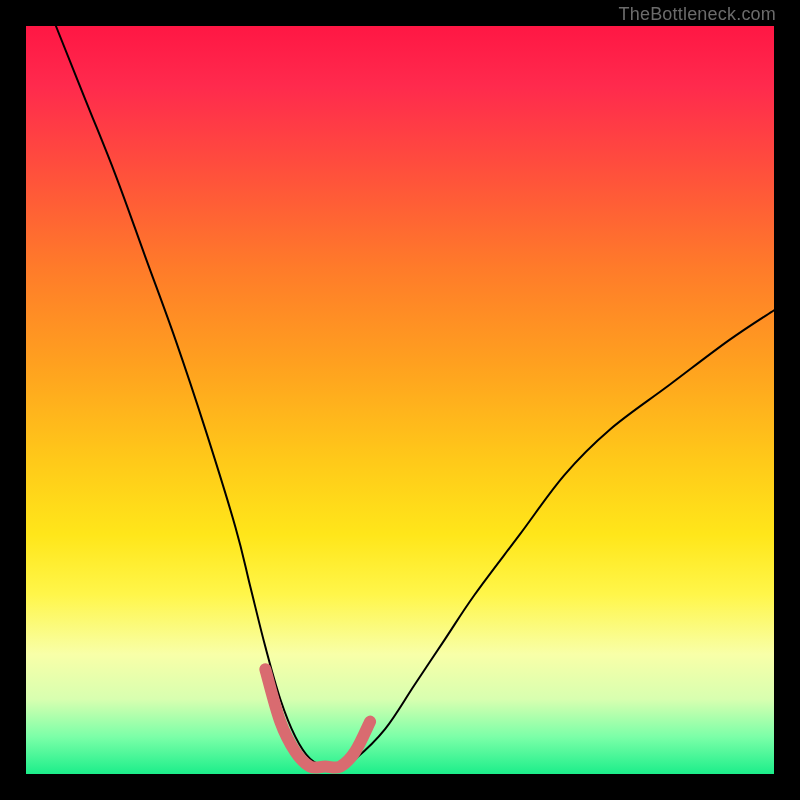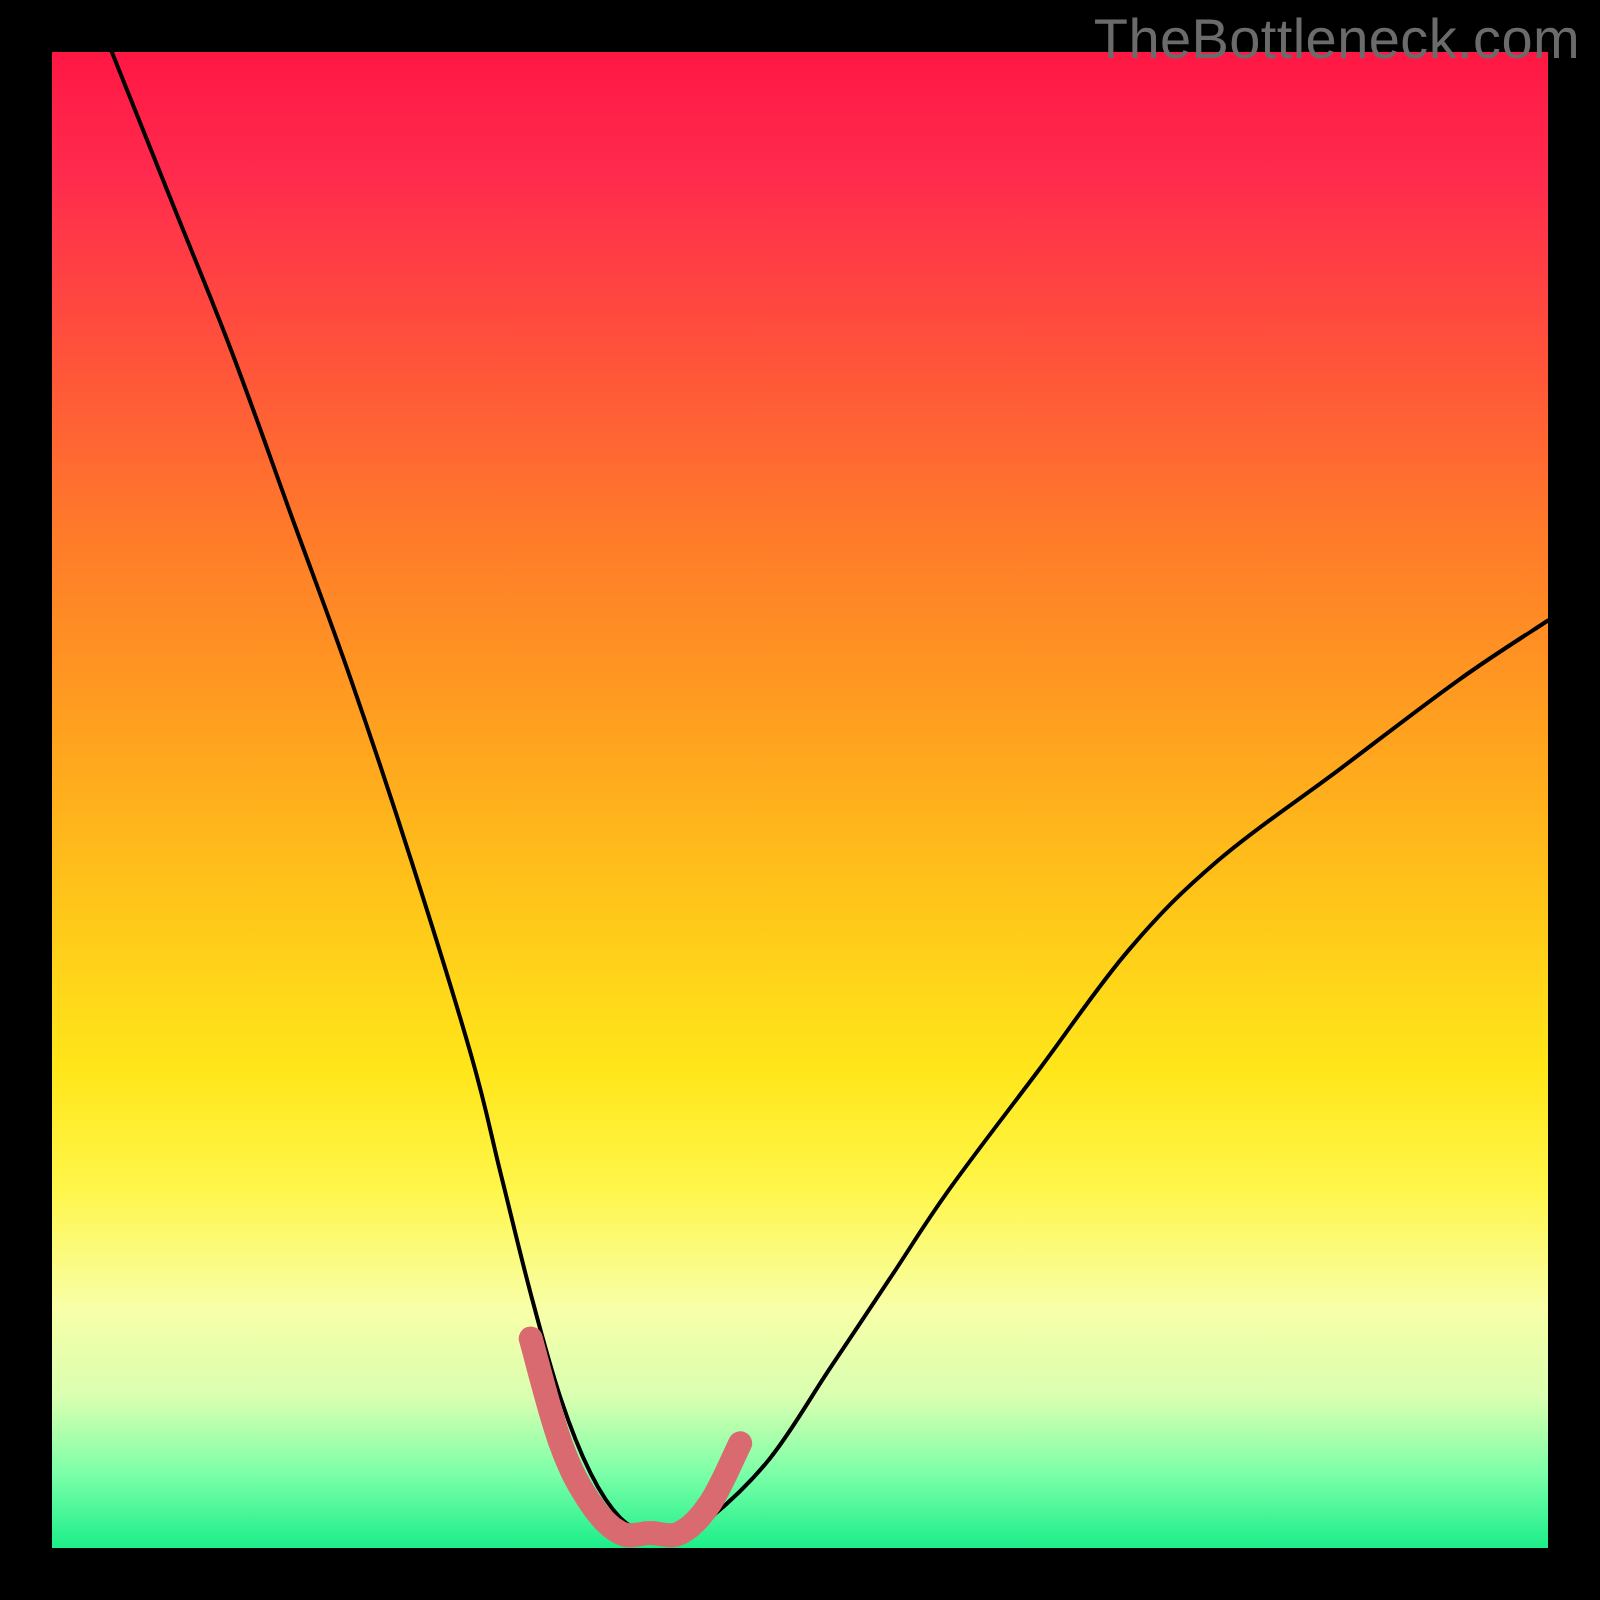--- a/index.html
+++ b/index.html
@@ -20,23 +20,23 @@
       #ffe61a 68%,
       #fff64a 76%,
       #f8ffa8 84%,
       #d8ffb0 90%,
       #7cffa8 95%,
       #1cee8a 100%);
   }
   .watermark {
     position: absolute;
     top: 4px;
-    right: 10px;
+    right: 24px;
     font-family: Arial, Helvetica, sans-serif;
-    font-size: 28px;
+    font-size: 18px;
     color: #6b6b6b;
     letter-spacing: 0.2px;
     z-index: 5;
   }
   svg.plot {
     position: absolute;
     left: 0; top: 0;
     width: 748px; height: 748px;
     overflow: visible;
   }

